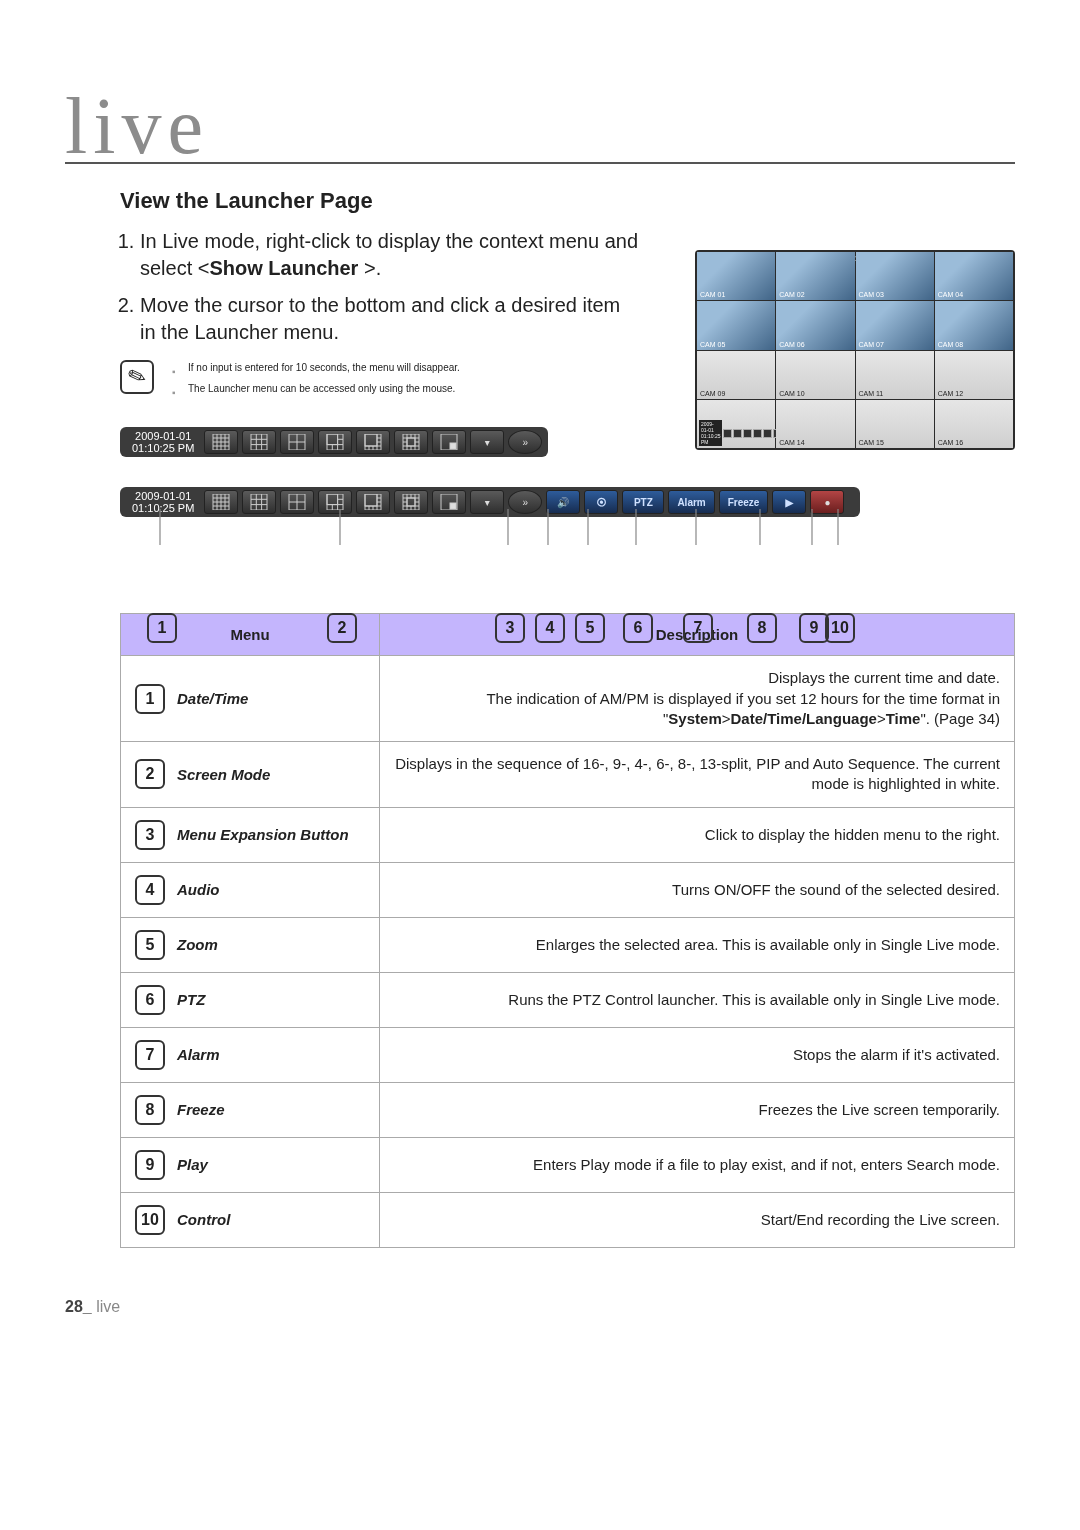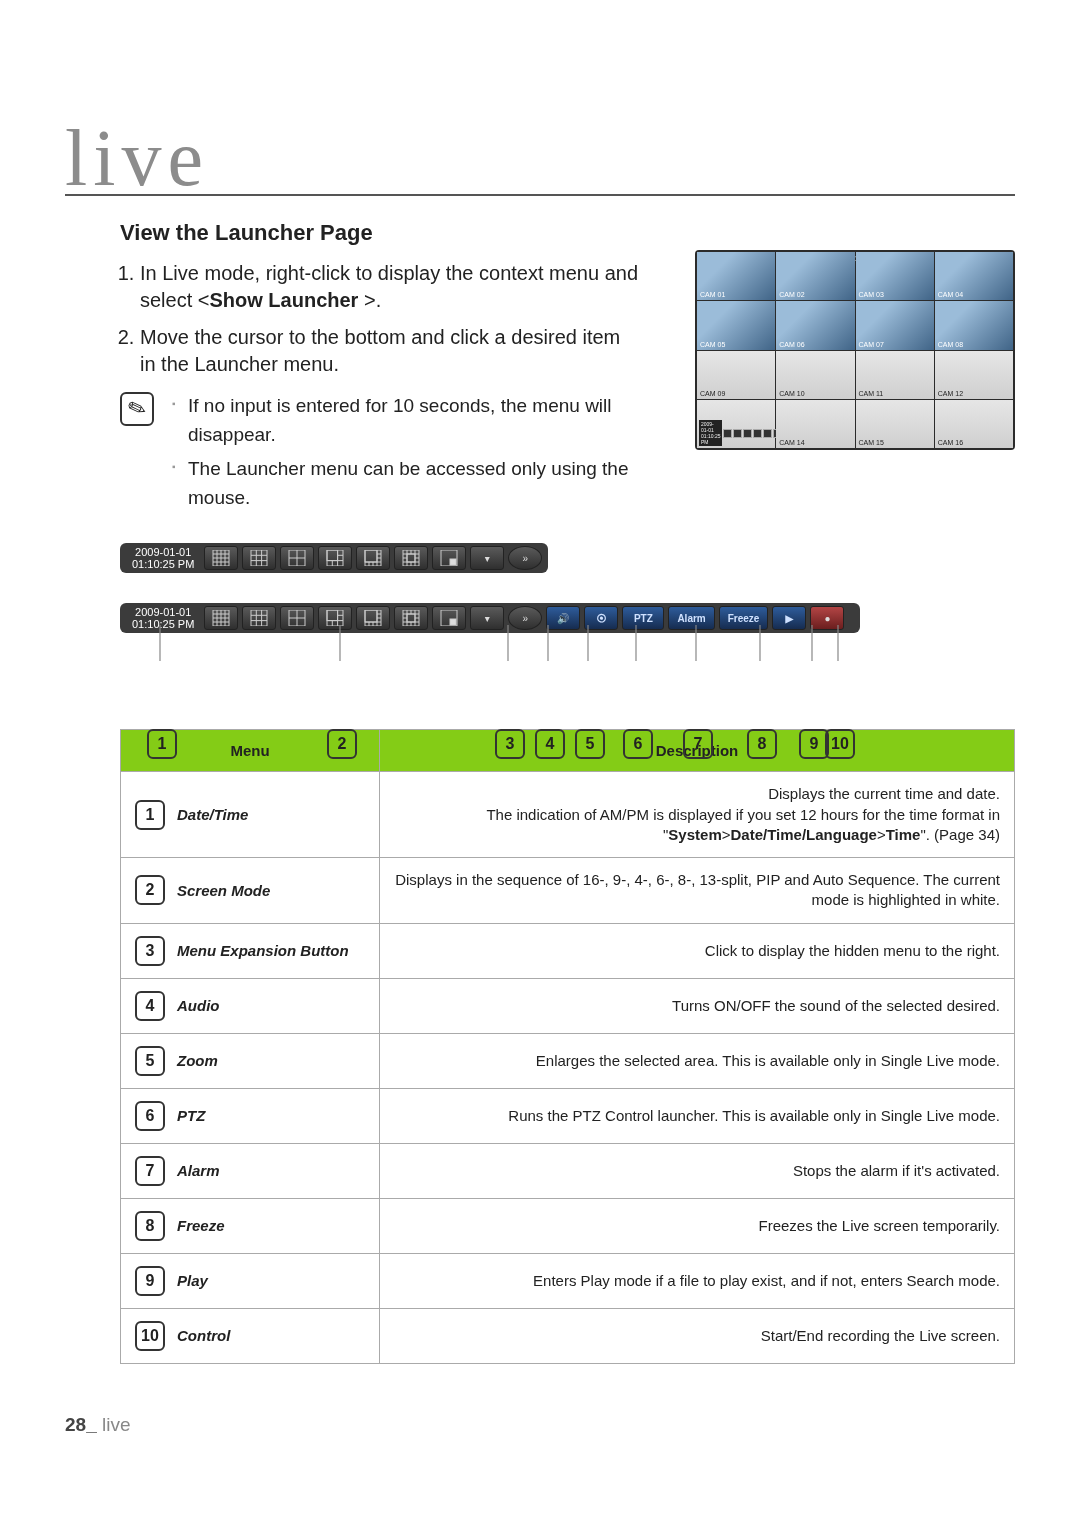--- a/index.html
+++ b/index.html
@@ -4,21 +4,20 @@
 <style>
   body {
     margin: 0;
     font-family: Arial, Helvetica, sans-serif;
     background: #fff;
     width: 1080px;
     color: #222;
   }
   .page {
     padding: 90px 65px 40px 65px;
-    margin-top: 32px;
   }
   .chapter-title {
     font-family: "Times New Roman", Georgia, serif;
     font-size: 80px;
     font-weight: 300;
     color: #8c8c8c;
     letter-spacing: 6px;
     border-bottom: 2px solid #555;
     margin: 0 0 24px 0;
     line-height: 0.9;
@@ -54,21 +53,21 @@
   .note-icon {
     width: 30px; height: 30px;
     border: 2px solid #333; border-radius: 6px;
     display:flex; align-items:center; justify-content:center;
     margin-right: 18px;
     flex-shrink:0;
   }
   .note-icon span { font-size: 22px; transform: rotate(-20deg); }
   ul.notes {
     list-style: none; padding:0; margin:0;
-    font-size: 19px; line-height:1.5;
+    font-size: 10px; line-height:1.5;
   }
   ul.notes li { margin-bottom:6px; position:relative; padding-left:16px; }
   ul.notes li::before { content:"▪"; color:#999; position:absolute; left:0; font-size:10px; top:4px; }
 
   .screenshot-16 {
     position:absolute;
     right:65px;
     top:250px;
     width:320px; height:200px;
     background:#2b2b2b;
@@ -165,30 +164,30 @@
   table.menu-table th, table.menu-table td {
     border:1px solid #aaa;
     padding:12px 14px;
     vertical-align:middle;
     font-size:15px;
     text-align:right;
   }
   table.menu-table th {
     text-align:center;
     font-weight:bold;
-    background:#84cc16;
+    background:#c4b5fd;
   }
   .menu-cell { display:flex; align-items:center; gap:12px; }
   .menu-cell .num-box { flex-shrink:0; }
   .menu-cell .label { font-weight:bold;font-style:italic; }
   table.menu-table td.desc { line-height:1.35; }
 
   .footer {
     margin-top:50px;
-    font-size:19px; color:#888;
+    font-size:16px; color:#888;
     margin-left:0;
   }
   .footer b { color:#444; }
 
   .launcher-wrapper { clear:both; margin-top:25px; }
 
   .split .r{stroke:#ccc;stroke-width:1;fill:none;}
   .split .f{fill:#ddd;}
 </style>
 </head>

